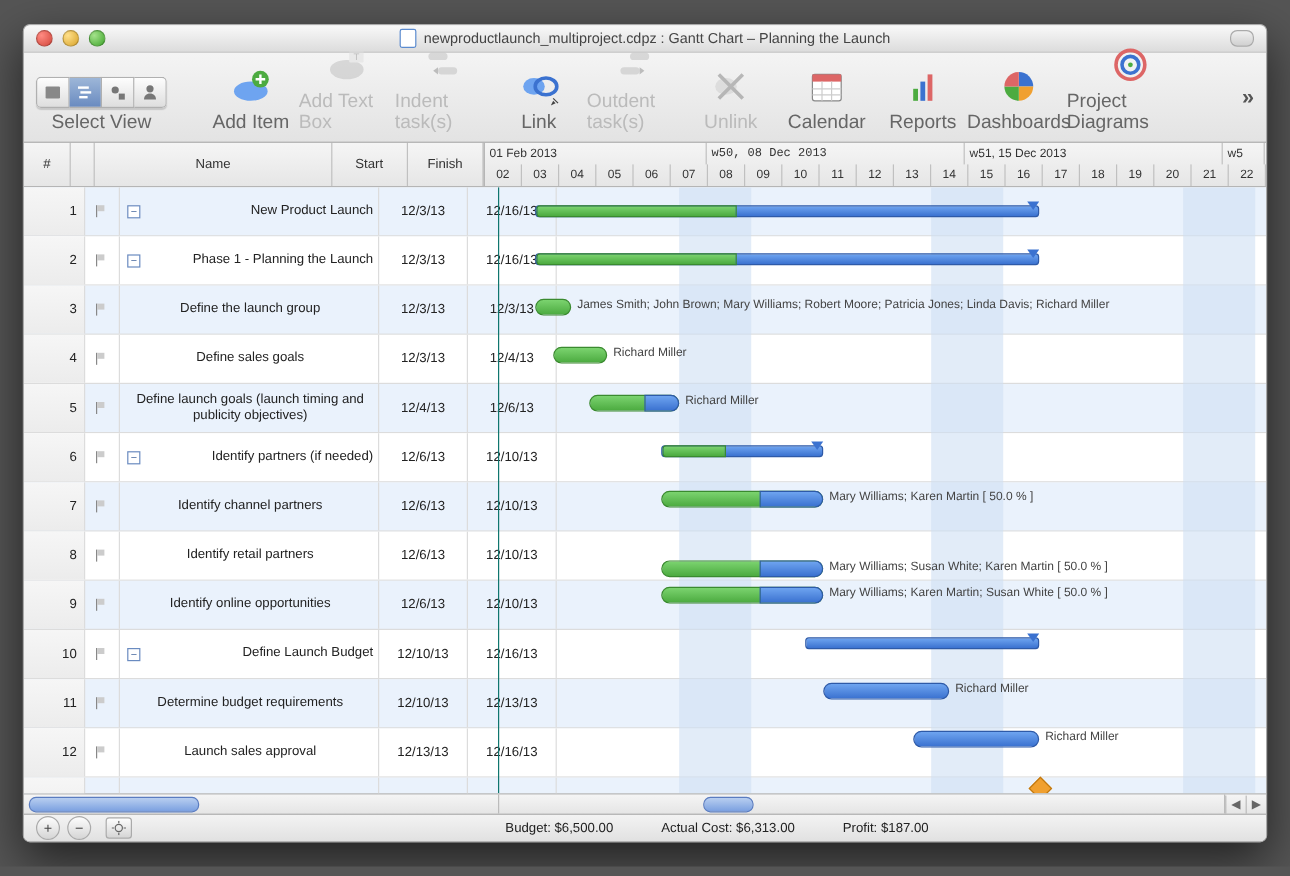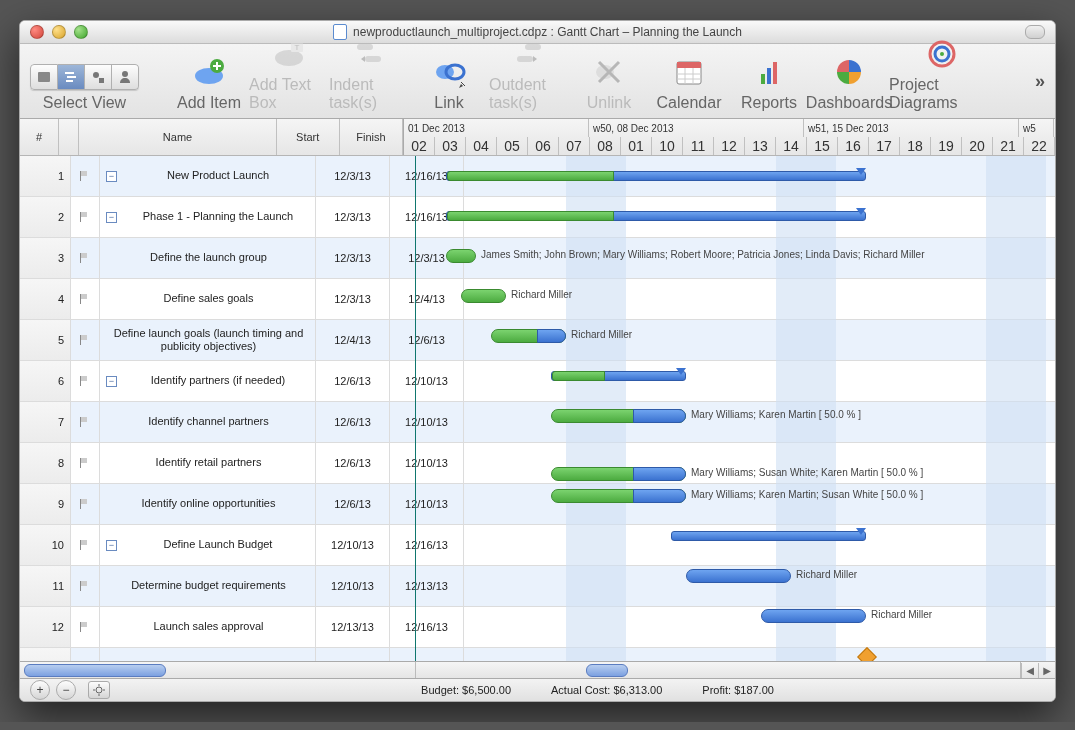--- a/index.html
+++ b/index.html
@@ -123,21 +123,21 @@
   .col-flag {width:20px;}
   .col-name {width:205px;}
   .col-start{width:65px;}
   .col-finish{width:65px;}
   .gantt-header {
     flex:1;border-left:1px solid #aaa;display:flex;flex-direction:column;
   }
   .gantt-header .weeks{display:flex;height:18px;}
   .gantt-header .weeks .wk{border-right:1px solid #c0c0c0;flex-shrink:0;display:flex;align-items:center;padding-left:4px;font-size:10px;}
   .gantt-header .days{display:flex;height:18px;}
-  .gantt-header .days .day{border-right:1px solid #c0c0c0;flex-shrink:0;text-align:center;font-size:14px;line-height:18px;}
+  .gantt-header .days .day{border-right:1px solid #c0c0c0;flex-shrink:0;text-align:center;font-size:10px;line-height:18px;}
 
   
   .sheet-body {
     flex:1;overflow:hidden;position:relative;
   }
   .rows {display:flex;flex-direction:column;}
   .row {
     display:flex;height:40px;border-bottom:1px solid #dcdcdc;
     background:#fff;
   }
@@ -146,21 +146,21 @@
   .row .cell.col-num{justify-content:flex-end;padding-right:6px;background:linear-gradient(#f6f6f6,#ececec);font-size:11px;}
   .row .cell.col-flag{justify-content:center;}
   .row .cell.col-name{font-size:11px;padding-left:6px;}
   .row .cell.col-start,.row .cell.col-finish{justify-content:center;font-size:11px;}
   .expander{
     width:9px;height:9px;border:1px solid #6a8bc0;background:#fff;display:inline-flex;
     align-items:center;justify-content:center;margin-right:4px;color:#4a6ba0;font-size:9px;line-height:1;
     cursor:pointer;flex-shrink:0;
   }
   .name-text{flex:1;text-align:center;line-height:1.2;}
-  .name-left{flex:1;text-align:center;line-height:1.2;padding-left:4px;}
+  .name-left{flex:1;text-align:right;line-height:1.2;padding-left:4px;}
 
   .gantt-canvas {
     position:absolute;left:395px;right:0;top:0;bottom:0;
     border-left:1px solid #0f766e;
     overflow:hidden;
   }
   .gantt-inner {
     position:relative;width:630px;height:100%;
   }
   .weekend-band {
@@ -397,34 +397,34 @@
   </div>
 
   <div class="sheet-header">
     <div class="hcell col-num">#</div>
     <div class="hcell col-flag"></div>
     <div class="hcell col-name">Name</div>
     <div class="hcell col-start">Start</div>
     <div class="hcell col-finish">Finish</div>
     <div class="gantt-header">
       <div class="weeks" id="weeks-row">
-          <div class="wk" style="width: 180px;">01 Dec 2013</div>
-          <div class="wk" style="width: 210px;">w50, 08 Dec 2013</div>
+          <div class="wk" style="width: 180px;">01 Feb 2013</div>
+          <div class="wk" style="width: 210px; font-family: Liberation Mono, monospace;">w50, 08 Dec 2013</div>
           <div class="wk" style="width: 210px;">w51, 15 Dec 2013</div>
           <div class="wk" style="width: 30px;">w5</div>
         </div>
       <div class="days" id="days-row">
           <div class="day" style="width: 30px;">02</div>
           <div class="day" style="width: 30px;">03</div>
           <div class="day" style="width: 30px;">04</div>
           <div class="day" style="width: 30px;">05</div>
           <div class="day" style="width: 30px;">06</div>
           <div class="day" style="width: 30px;">07</div>
           <div class="day" style="width: 30px;">08</div>
-          <div class="day" style="width: 30px;">01</div>
+          <div class="day" style="width: 30px;">09</div>
           <div class="day" style="width: 30px;">10</div>
           <div class="day" style="width: 30px;">11</div>
           <div class="day" style="width: 30px;">12</div>
           <div class="day" style="width: 30px;">13</div>
           <div class="day" style="width: 30px;">14</div>
           <div class="day" style="width: 30px;">15</div>
           <div class="day" style="width: 30px;">16</div>
           <div class="day" style="width: 30px;">17</div>
           <div class="day" style="width: 30px;">18</div>
           <div class="day" style="width: 30px;">19</div>

